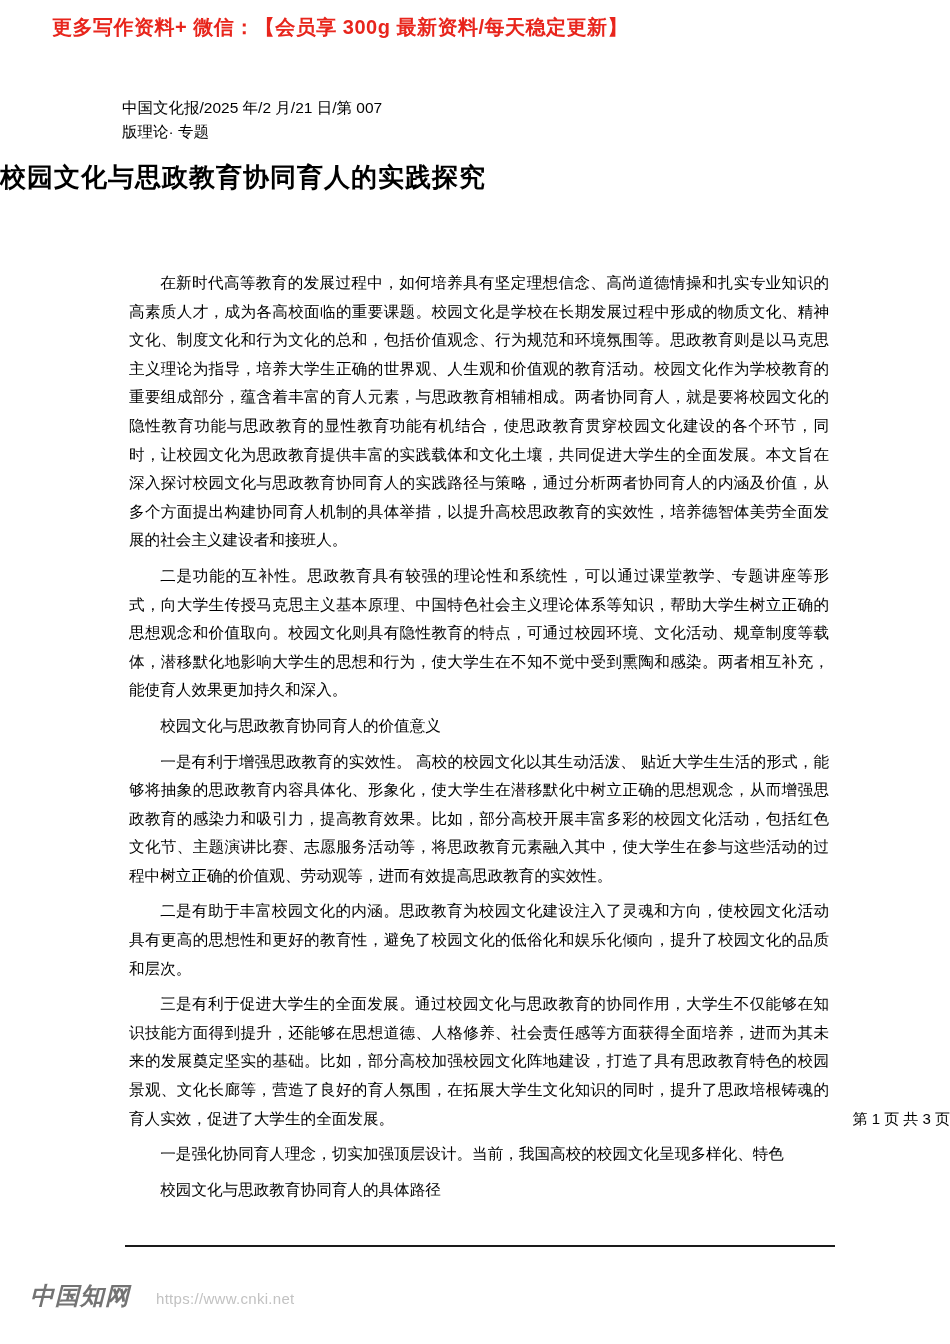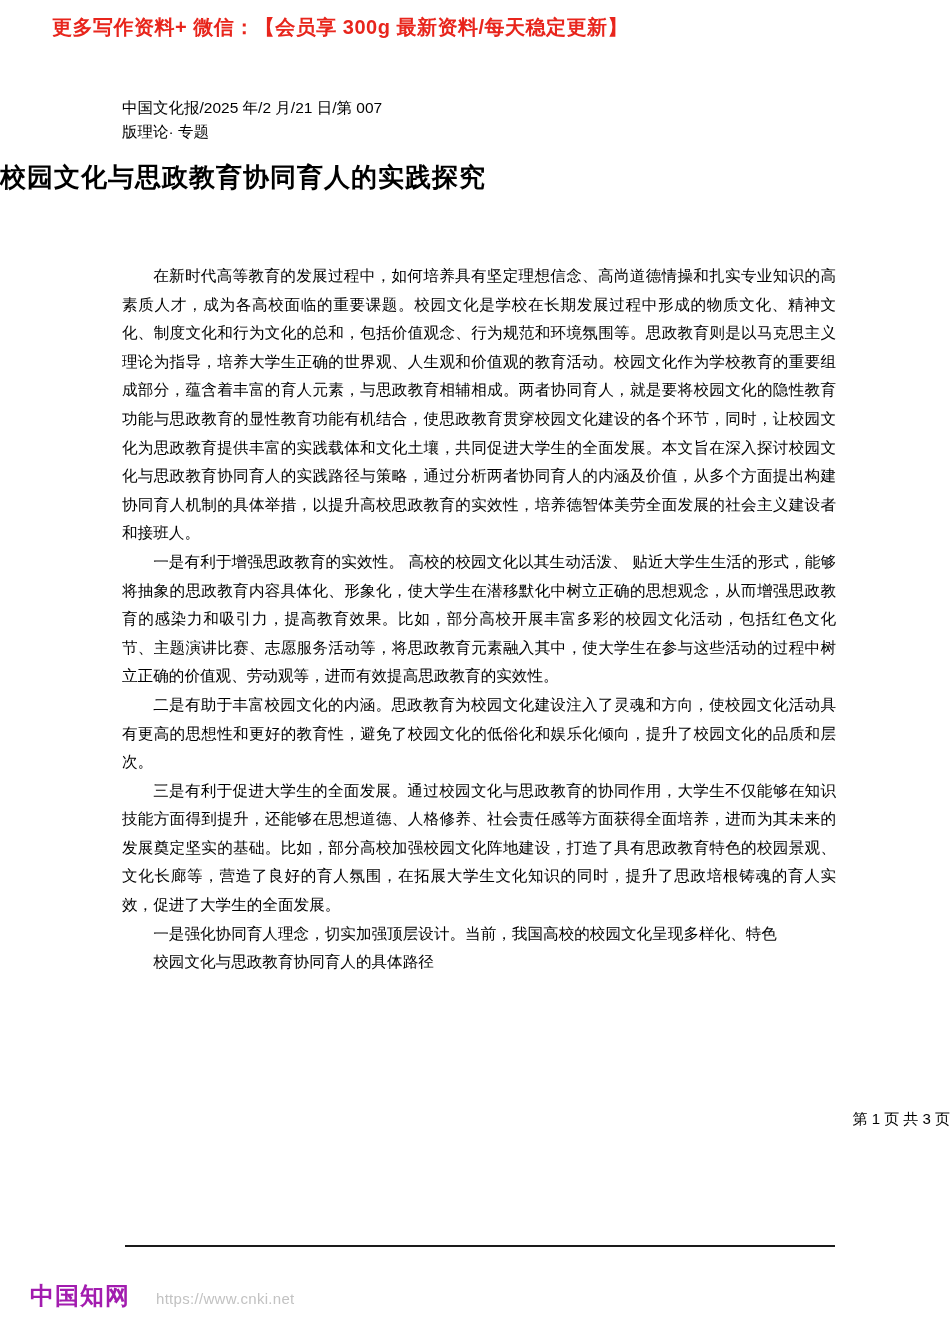--- a/index.html
+++ b/index.html
@@ -75,21 +75,21 @@
     left: 122px;
     top: 262px;
     width: 714px;
     font-size: 15.6px;
     line-height: 28.6px;
     text-align: justify;
     text-justify: inter-character;
     color: #000;
   }
   .body-text p {
-    margin: 0;
+    margin: 7px;
     text-indent: 2em;
     text-align: justify;
     text-justify: inter-character;
   }
 
   
   .page-number {
     position: absolute;
     left: 0;
     right: 0;
@@ -118,21 +118,22 @@
     top: 1280px;
     display: flex;
     align-items: baseline;
     gap: 26px;
     color: #b9b9b9;
   }
   .cnki-logo {
     font-size: 24px;
     font-weight: bold;
     letter-spacing: 1px;
-    color: #a21caf;
+    color: #737373;
+    font-style: italic;
   }
   .cnki-url {
     font-size: 15px;
     color: #c2c2c2;
     letter-spacing: 0.3px;
   }
 </style>
 </head>
 <body>
 
@@ -143,20 +144,22 @@
   <div class="source">
     <div>中国文化报/2025 年/2 月/21 日/第 007</div>
     <div>版理论· 专题</div>
   </div>
 
   <div class="doc-title">校园文化与思政教育协同育人的实践探究</div>
 
 
   <div class="body-text">
     <p>在新时代高等教育的发展过程中，如何培养具有坚定理想信念、高尚道德情操和扎实专业知识的高素质人才，成为各高校面临的重要课题。校园文化是学校在长期发展过程中形成的物质文化、精神文化、制度文化和行为文化的总和，包括价值观念、行为规范和环境氛围等。思政教育则是以马克思主义理论为指导，培养大学生正确的世界观、人生观和价值观的教育活动。校园文化作为学校教育的重要组成部分，蕴含着丰富的育人元素，与思政教育相辅相成。两者协同育人，就是要将校园文化的隐性教育功能与思政教育的显性教育功能有机结合，使思政教育贯穿校园文化建设的各个环节，同时，让校园文化为思政教育提供丰富的实践载体和文化土壤，共同促进大学生的全面发展。本文旨在深入探讨校园文化与思政教育协同育人的实践路径与策略，通过分析两者协同育人的内涵及价值，从多个方面提出构建协同育人机制的具体举措，以提升高校思政教育的实效性，培养德智体美劳全面发展的社会主义建设者和接班人。</p>
+    <p>二是功能的互补性。思政教育具有较强的理论性和系统性，可以通过课堂教学、专题讲座等形式，向大学生传授马克思主义基本原理、中国特色社会主义理论体系等知识，帮助大学生树立正确的思想观念和价值取向。校园文化则具有隐性教育的特点，可通过校园环境、文化活动、规章制度等载体，潜移默化地影响大学生的思想和行为，使大学生在不知不觉中受到熏陶和感染。两者相互补充，能使育人效果更加持久和深入。</p>
+    <p>校园文化与思政教育协同育人的价值意义</p>
     <p>一是有利于增强思政教育的实效性。 高校的校园文化以其生动活泼、 贴近大学生生活的形式，能够将抽象的思政教育内容具体化、形象化，使大学生在潜移默化中树立正确的思想观念，从而增强思政教育的感染力和吸引力，提高教育效果。比如，部分高校开展丰富多彩的校园文化活动，包括红色文化节、主题演讲比赛、志愿服务活动等，将思政教育元素融入其中，使大学生在参与这些活动的过程中树立正确的价值观、劳动观等，进而有效提高思政教育的实效性。</p>
     <p>二是有助于丰富校园文化的内涵。思政教育为校园文化建设注入了灵魂和方向，使校园文化活动具有更高的思想性和更好的教育性，避免了校园文化的低俗化和娱乐化倾向，提升了校园文化的品质和层次。</p>
     <p>三是有利于促进大学生的全面发展。通过校园文化与思政教育的协同作用，大学生不仅能够在知识技能方面得到提升，还能够在思想道德、人格修养、社会责任感等方面获得全面培养，进而为其未来的发展奠定坚实的基础。比如，部分高校加强校园文化阵地建设，打造了具有思政教育特色的校园景观、文化长廊等，营造了良好的育人氛围，在拓展大学生文化知识的同时，提升了思政培根铸魂的育人实效，促进了大学生的全面发展。</p>
     <p>一是强化协同育人理念，切实加强顶层设计。当前，我国高校的校园文化呈现多样化、特色</p>
     <p>校园文化与思政教育协同育人的具体路径</p>
   </div>
 
   <div class="page-number">
     <span>第 1 页 共 3 页</span>
   </div>

